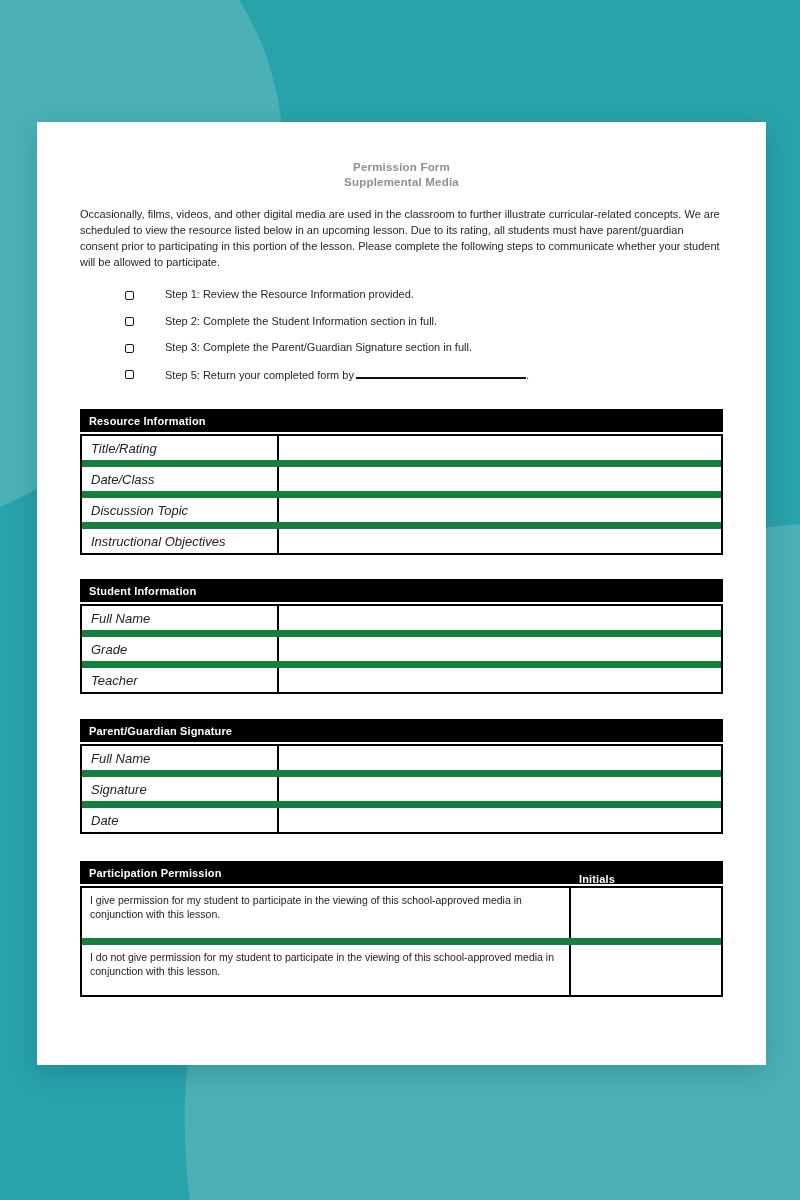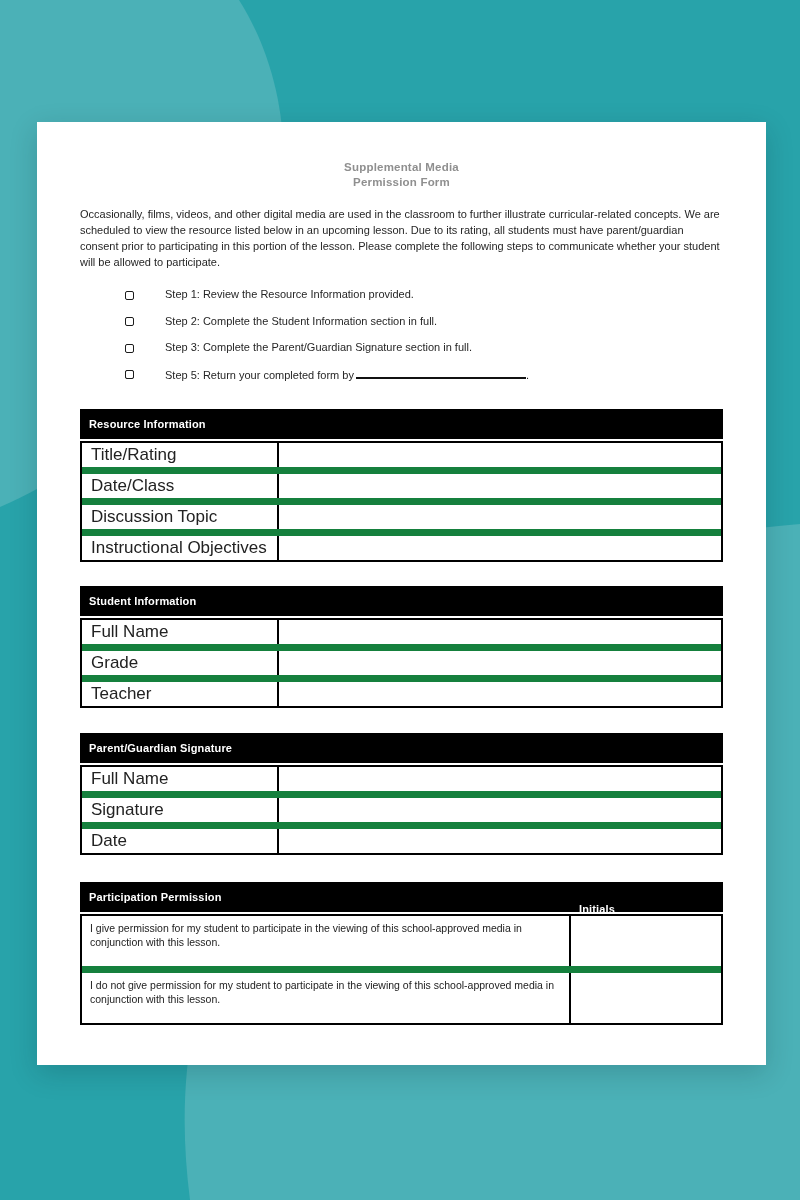--- a/index.html
+++ b/index.html
@@ -30,31 +30,31 @@
   .chk{
     position:absolute;left:45px;top:3.5px;width:7px;height:7px;
     border:1.5px solid #1c1c1c;border-radius:2px;background:#fff;
   }
   .blank{
     display:inline-block;width:170px;height:10px;margin-left:2px;
     border-bottom:2px solid #111;vertical-align:baseline;
   }
   .tbl{margin:0;}
   .tbl-head{
-    height:30px;background:#000;color:#fff;font-weight:bold;font-size:11px;
+    height:23px;background:#000;color:#fff;font-weight:bold;font-size:11px;
     display:flex;align-items:center;padding-left:9px;box-sizing:border-box;
     position:relative;letter-spacing:.15px;
   }
-  .tbl-head .initials{position:absolute;left:499px;top:12px;height:30px;display:flex;align-items:center;}
+  .tbl-head .initials{position:absolute;left:499px;top:3px;height:30px;display:flex;align-items:center;}
   .grid{border:2px solid #000;margin-top:2px;}
   .grid .row{display:flex;height:24px;border-top:7px solid #15803d;}
   .grid .row:first-child{border-top:none;}
   .cell-label{
     flex:0 0 186px;border-right:2px solid #000;display:flex;align-items:center;
-    padding-left:9px;font-size:17px;color:#222;box-sizing:content-box;
+    padding-left:9px;font-size:13px;color:#222;box-sizing:content-box;font-style:italic;
   }
   .cell-value{flex:1 1 auto;background:#fff;}
   .grid.perm .row{height:50px;}
   .cell-perm{
     flex:0 0 489px;border-right:2px solid #000;
     padding:5px 4px 0 8px;font-size:10.5px;line-height:14px;color:#222;
     box-sizing:border-box;
   }
   .cell-initials{flex:1 1 auto;background:#fff;}
   .mt-t1{margin-top:26px;}
@@ -67,22 +67,22 @@
 
 <svg class="bg-svg" viewBox="0 0 800 1200" preserveAspectRatio="none">
   <rect x="0" y="0" width="800" height="1200" fill="#28a3aa"></rect>
   <path d="M0 0 L239 0 C 291 82, 303 205, 244 298 C 198 370, 108 460, 0 507 Z" fill="#4bb1b7"></path>
   <path d="M800 524 C 620 538, 420 610, 262 832 C 186 980, 176 1090, 190 1200 L800 1200 Z" fill="#4bb1b7"></path>
 </svg>
 
 <div class="page">
 
   <div class="doc-title">
+    <div>Permission Form</div>
     <div>Supplemental Media</div>
-    <div>Permission Form</div>
   </div>
 
   <div class="intro">Occasionally, films, videos, and other digital media are used in the classroom to further illustrate curricular-related concepts. We are scheduled to view the resource listed below in an upcoming lesson. Due to its rating, all students must have parent/guardian consent prior to participating in this portion of the lesson. Please complete the following steps to communicate whether your student will be allowed to participate.</div>
 
   <ul class="steps">
     <li>
       <span class="chk"></span>
       <span>Step 1: Review the Resource Information provided.</span>
     </li>
     <li>

